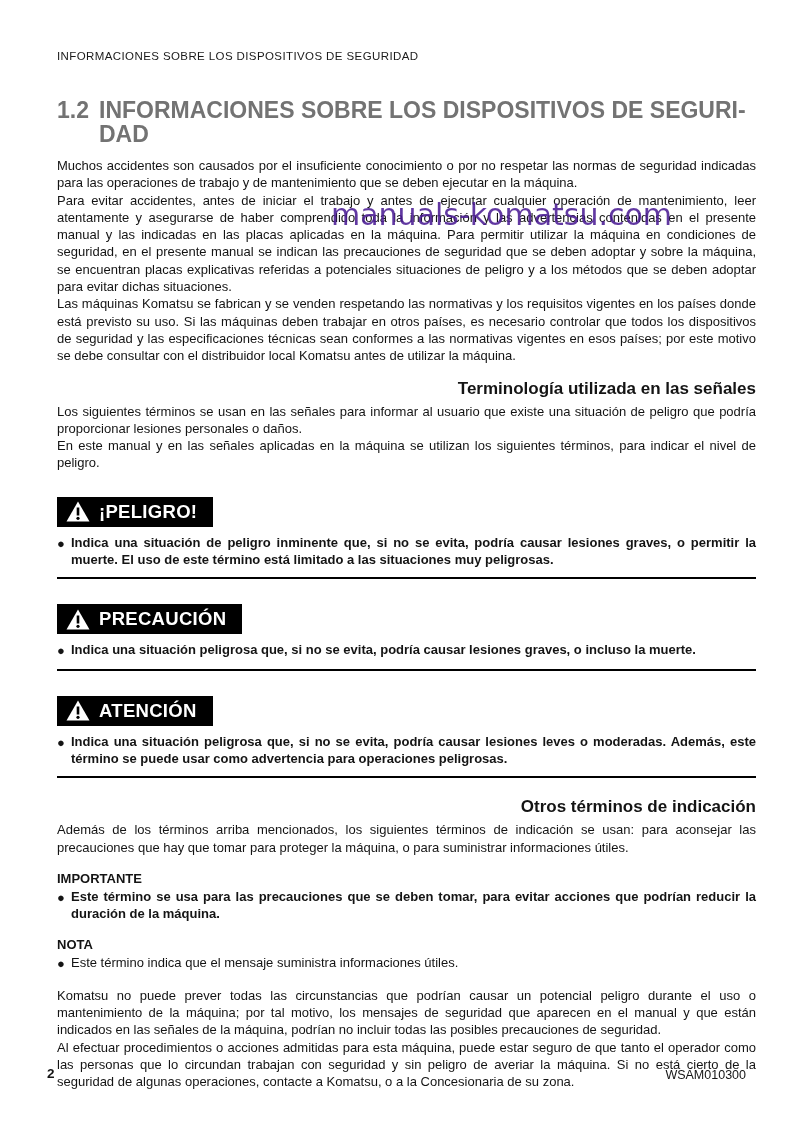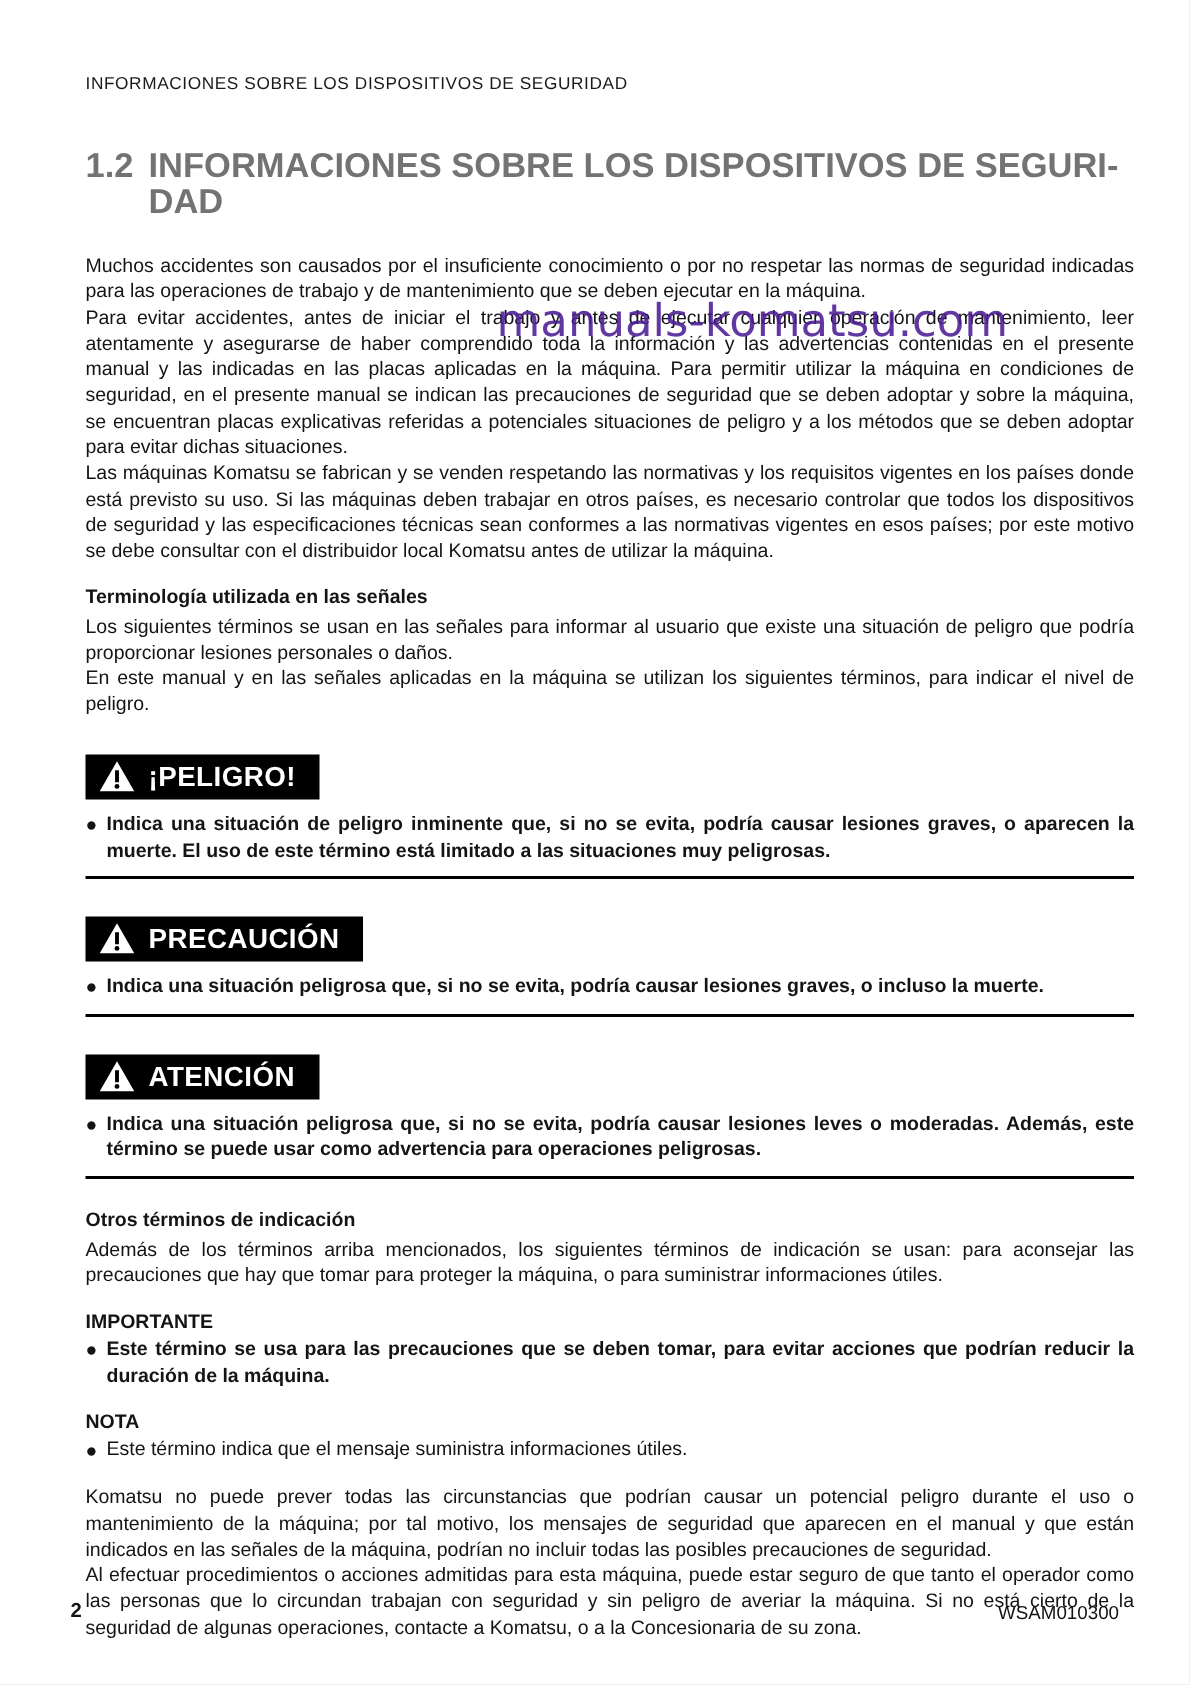--- a/index.html
+++ b/index.html
@@ -31,27 +31,28 @@
   }
   .section-title .num { width:42px; flex:0 0 42px; }
   .section-title .title-lines { flex:1; }
 
   .body-text {
     font-size:13px;
     line-height:17.3px;
     text-align:justify;
   }
   .body-text p { margin:0; }
-  .mt-first { margin-top:22px; }
+  .mt-first { margin-top:11px; }
 
   .subheading {
     font-weight:bold;
-    font-size:13px;
+    font-size:17px;
     margin-top:14px;
     margin-bottom:4px;
+    text-align:right;
   }
 
   .warn-block { margin-top:25px; }
   .warn-box {
     display:inline-flex;
     align-items:center;
     background:#000000;
     color:#ffffff;
     font-weight:bold;
     font-size:18.5px;
@@ -151,21 +152,21 @@
           <svg width="24" height="21" viewBox="0 0 24 21">
             <path d="M12 0.5 L23.5 20.5 L0.5 20.5 Z" fill="#ffffff"></path>
             <rect x="10.7" y="6.5" width="2.6" height="8" fill="#000000"></rect>
             <circle cx="12" cy="17.3" r="1.6" fill="#000000"></circle>
           </svg>
         </span>
         <span>¡PELIGRO!</span>
       </div>
       <div class="bullet-row bold">
         <span class="bullet">●</span>
-        <span class="bullet-text">Indica una situación de peligro inminente que, si no se evita, podría causar lesiones graves, o aparecen la muerte. El uso de este término está limitado a las situaciones muy peligrosas.</span>
+        <span class="bullet-text">Indica una situación de peligro inminente que, si no se evita, podría causar lesiones graves, o permitir la muerte. El uso de este término está limitado a las situaciones muy peligrosas.</span>
       </div>
       <hr class="rule">
     </div>
 
     <div class="warn-block">
       <div class="warn-box">
         <span>
           <svg width="24" height="21" viewBox="0 0 24 21">
             <path d="M12 0.5 L23.5 20.5 L0.5 20.5 Z" fill="#ffffff"></path>
             <rect x="10.7" y="6.5" width="2.6" height="8" fill="#000000"></rect>

